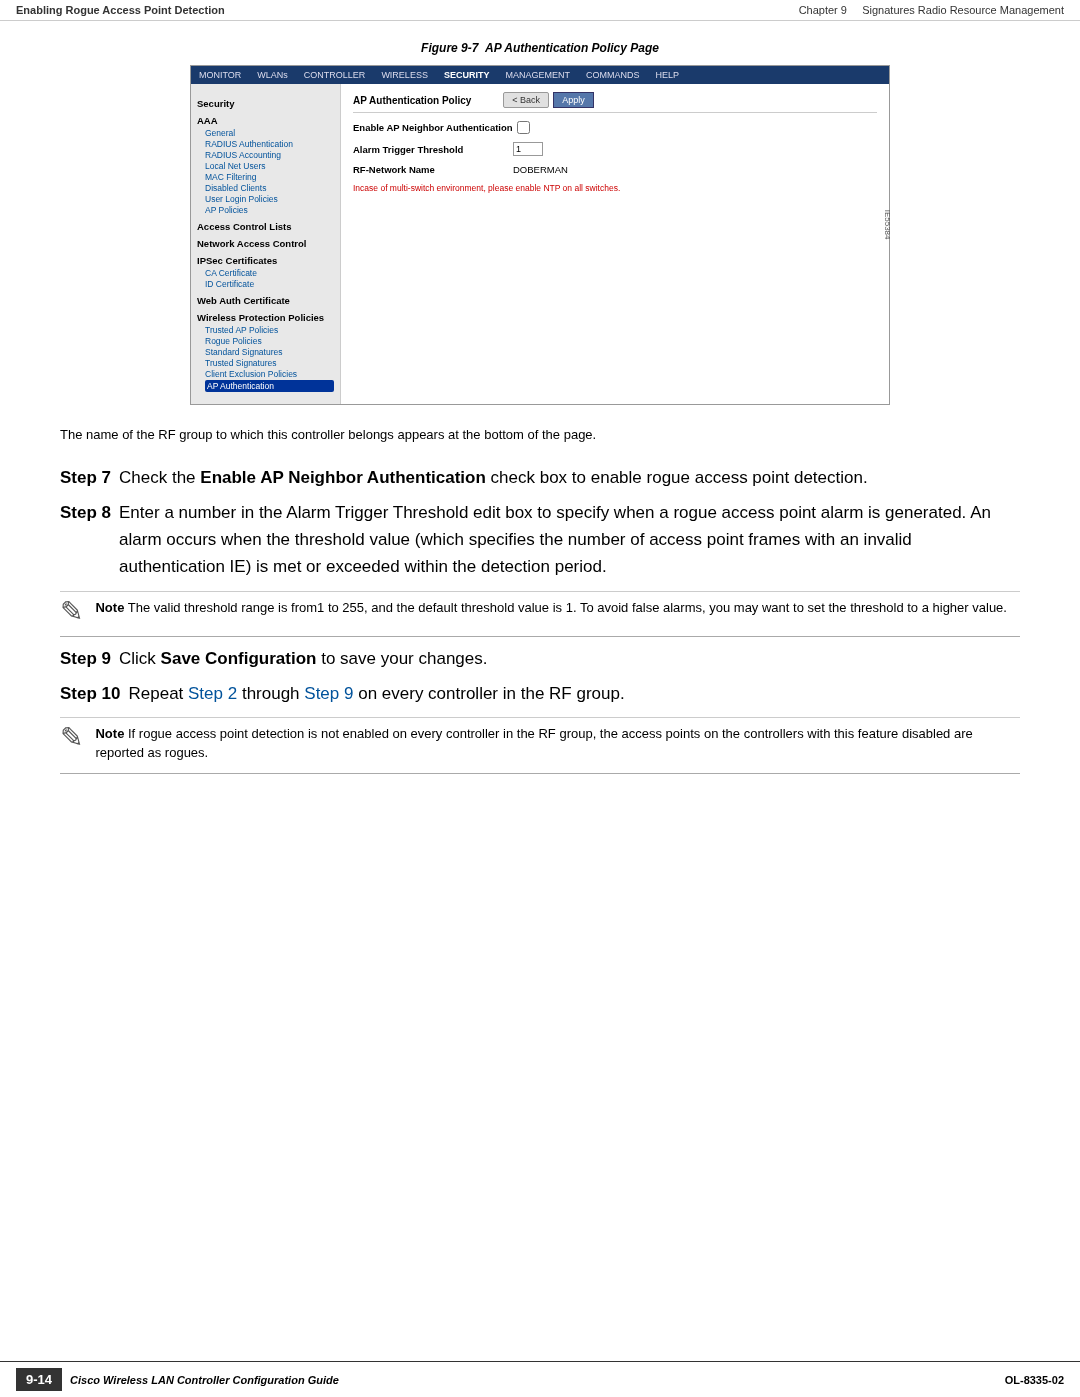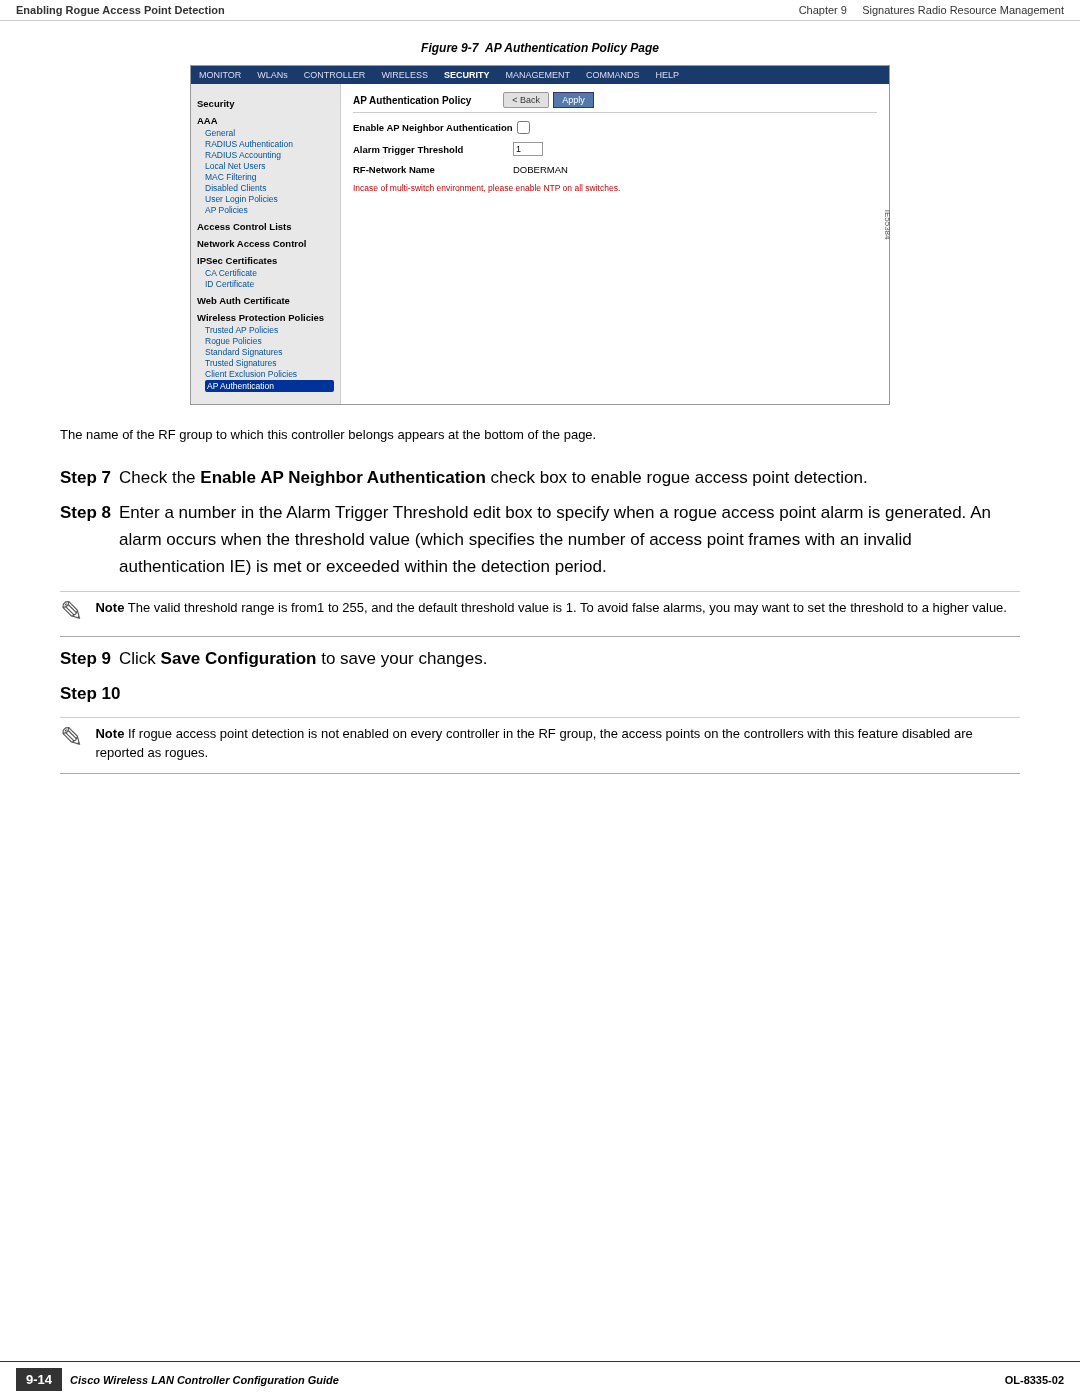--- a/index.html
+++ b/index.html
@@ -422,20 +422,23 @@
 
 <div class="step-row">
   <div class="step-label">Step 9</div>
   <div class="step-content">
     Click <strong>Save Configuration</strong> to save your changes.
   </div>
 </div>
 
 <div class="step-row">
   <div class="step-label">Step 10</div>
+  <div class="step-content">
+    Repeat <a href="#">Step 2</a> through <a href="#">Step 9</a> on every controller in the RF group.
+  </div>
 </div>
 
 <div class="note-box">
   <div class="note-icon">✎</div>
   <div>
     <span class="note-label">Note</span>
     <span class="note-text">If rogue access point detection is not enabled on every controller in the RF group, the access points on the controllers with this feature disabled are reported as rogues.</span>
   </div>
 </div>
 

